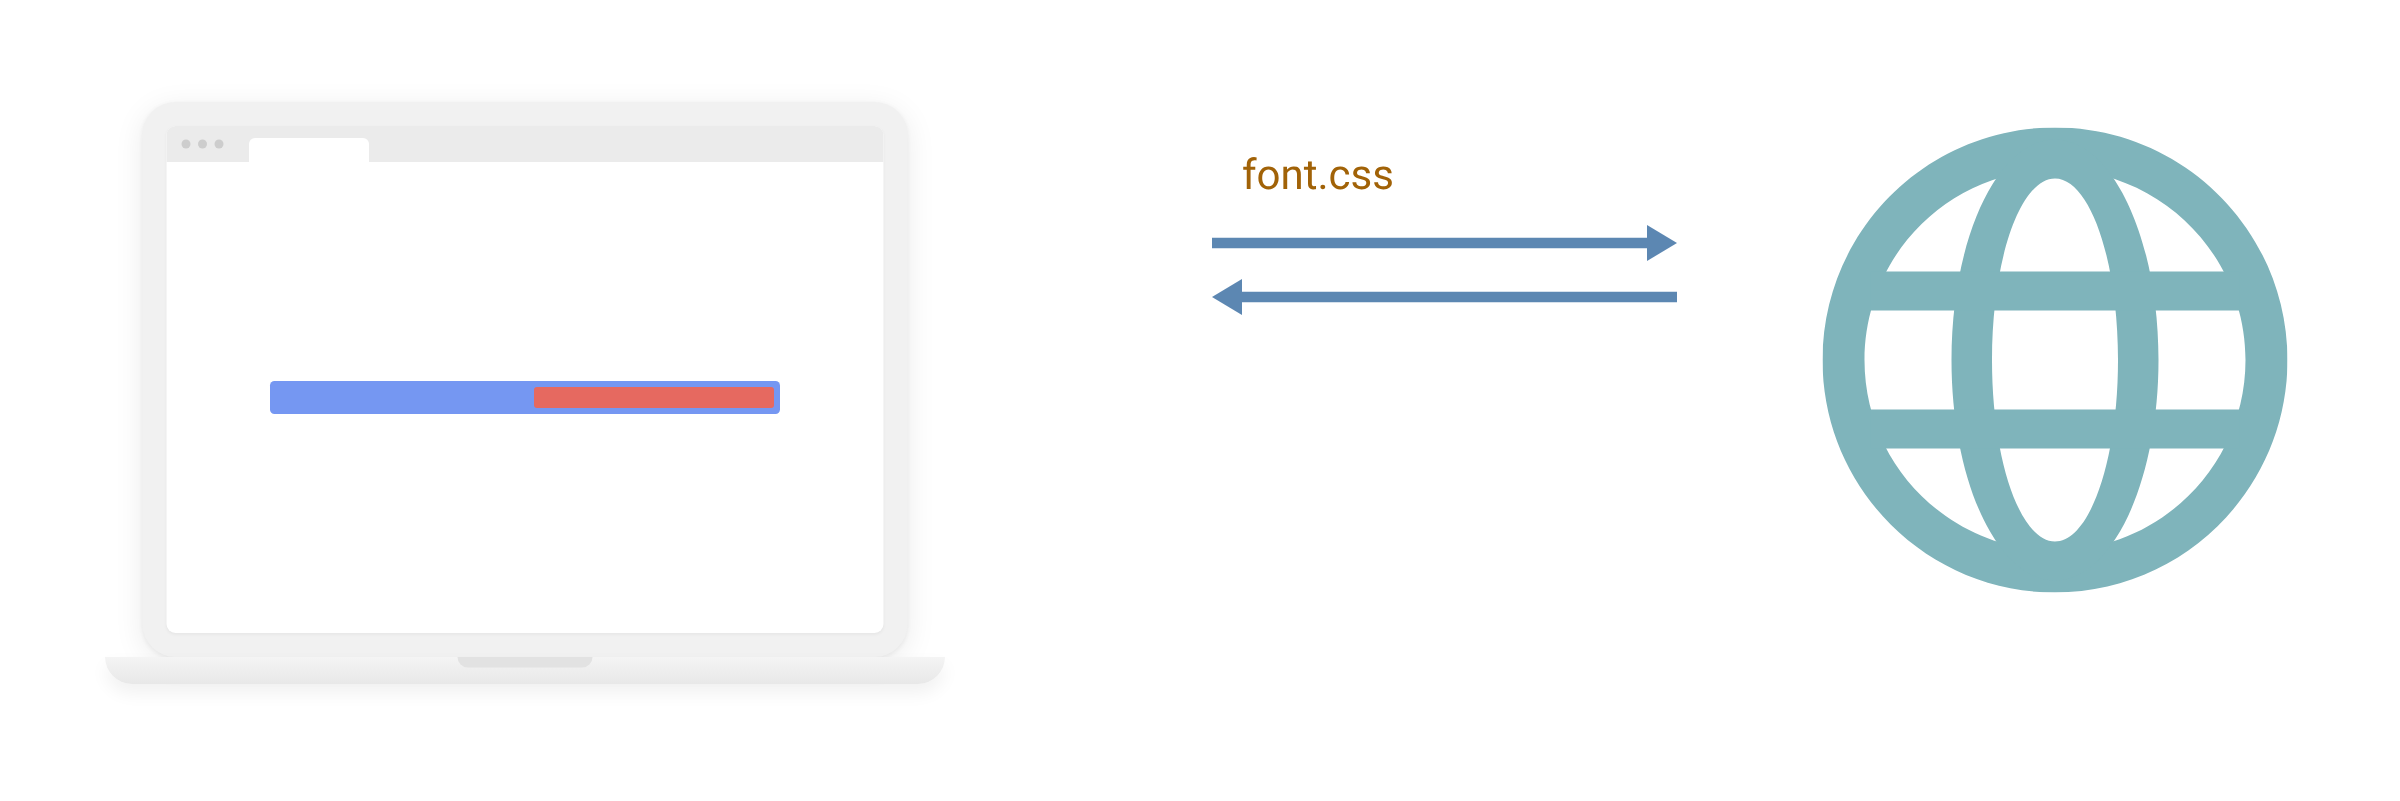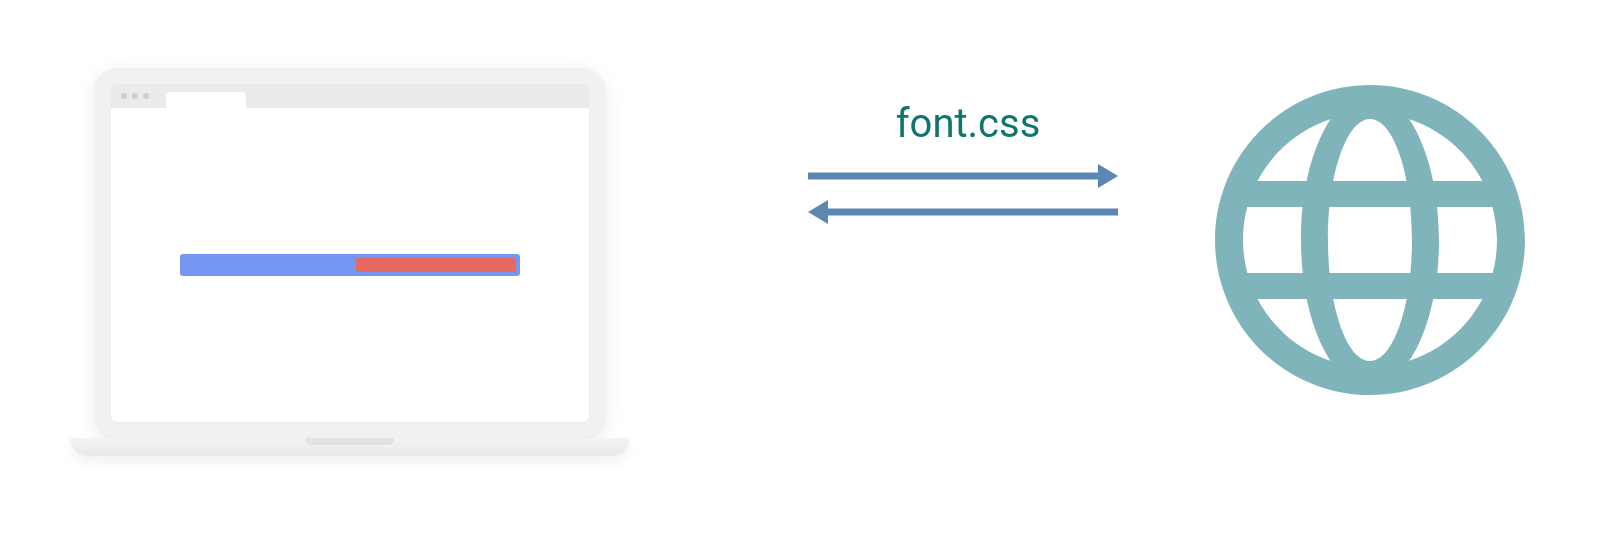--- a/index.html
+++ b/index.html
@@ -103,23 +103,22 @@
       border-radius: 0 0 8px 8px;
     }
     
     
     .arrows {
       position: absolute;
       left: 808px;
       top: 100px;
     }
     .arrow-label {
-      font-size: 40px;
-      color: #0f766e;
-      text-align: center;
+      font-size: 28px;
+      color: #a16207;
       width: 280px;
       margin-bottom: 14px;
       margin-left: 20px;
     }
     .arrow-svg {
       display: block;
     }
     
     
     .globe {

